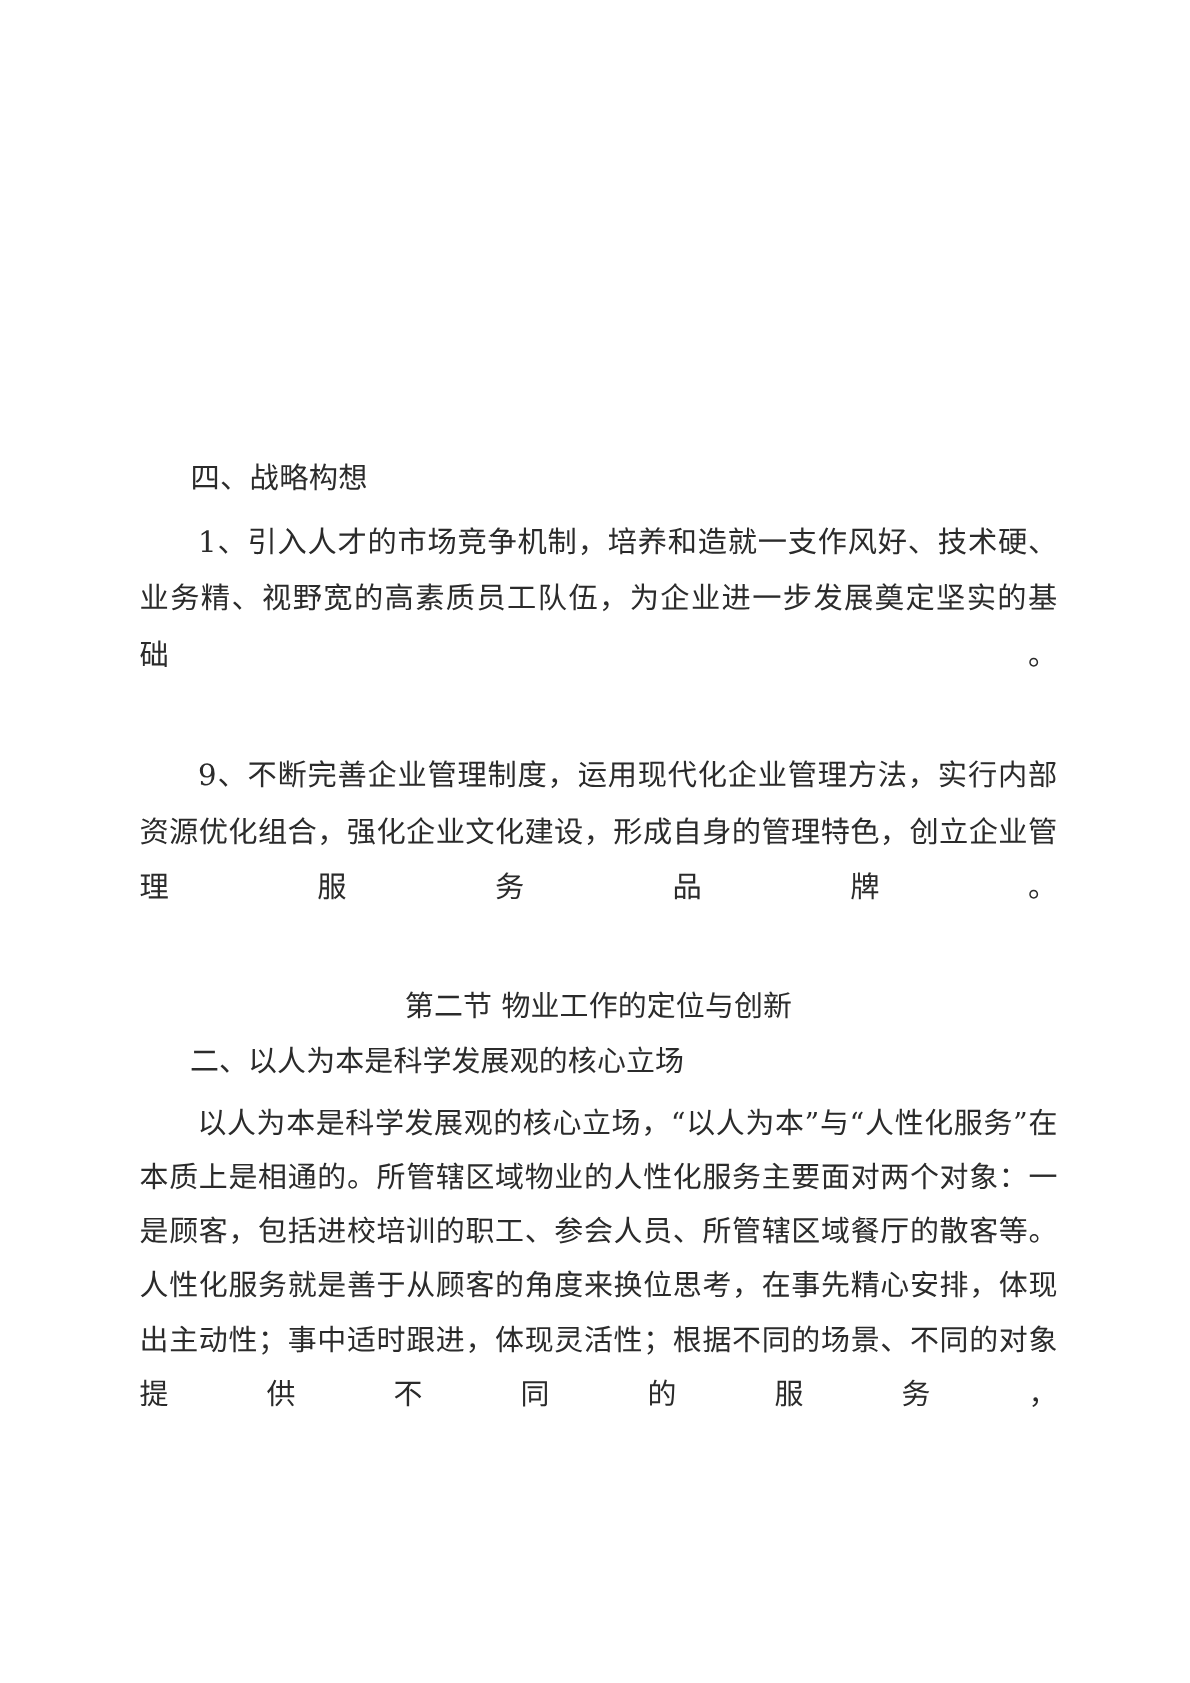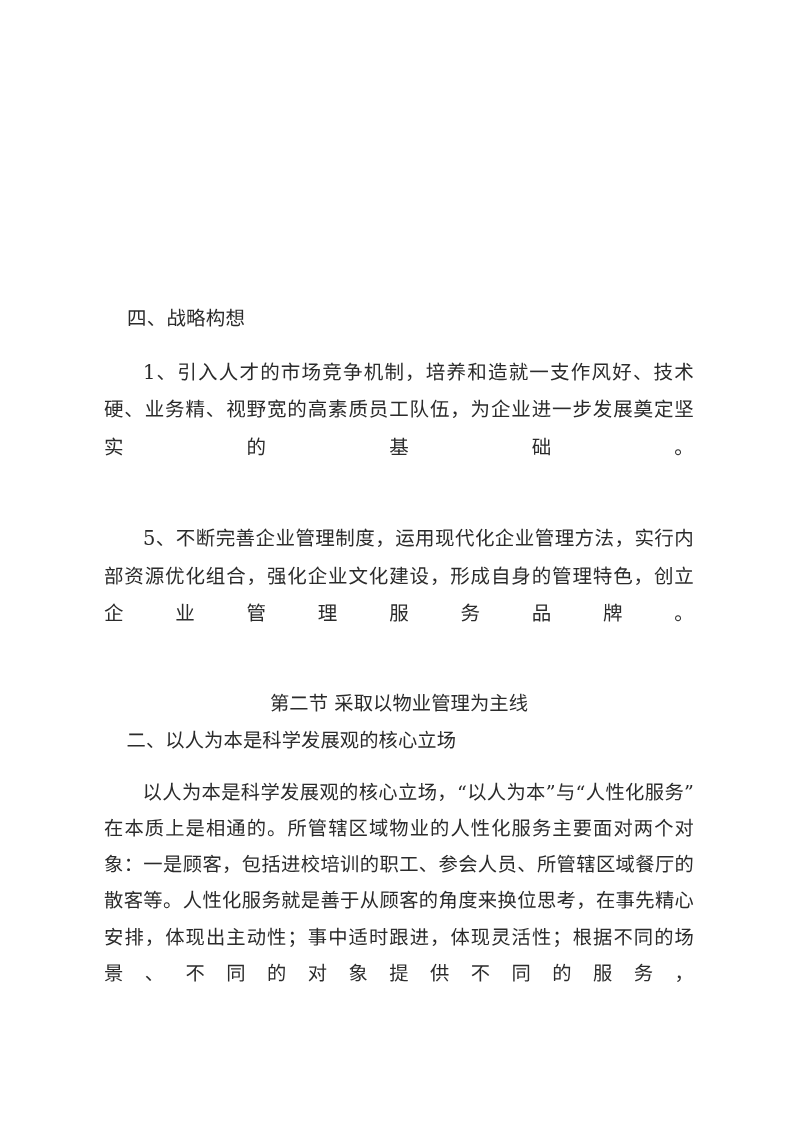--- a/index.html
+++ b/index.html
@@ -40,21 +40,21 @@
     letter-spacing: 0.2px;
   }
   
   .block-b {
     font-size: 19.3px;
     line-height: 36.2px;
     letter-spacing: 0.1px;
   }
 
   p.para {
-    margin: 16px;
+    margin: 5px;
     text-align: justify;
     text-justify: inter-ideograph;
     text-indent: 2em;
     word-break: break-all;
     overflow-wrap: break-word;
   }
 
   p.heading-line {
     margin: 0;
     text-align: left;
@@ -82,27 +82,27 @@
 <div class="page">
   <div class="text-column">
 
     <div class="block-a">
 
       <p class="heading-line">四、战略构想</p>
 
       <p class="para">1、引入人才的市场竞争机制，培养和造就一支作风好、技术硬、业务精、视野宽的高素质员工队伍，为企业进一步发展奠定坚实的基础。</p>
 
 
-      <p class="para">5、不断完善企业管理制度，运用现代化企业管理方法，实行内部资源优化组合，强化企业文化建设，形成自身的管理特色，创立企业管理服务品牌。</p>
+      <p class="para">9、不断完善企业管理制度，运用现代化企业管理方法，实行内部资源优化组合，强化企业文化建设，形成自身的管理特色，创立企业管理服务品牌。</p>
 
     </div>
 
     <div class="block-b">
 
-      <p class="centered-heading">第二节  采取以物业管理为主线</p>
+      <p class="centered-heading">第二节  物业工作的定位与创新</p>
 
 
 
       <p class="heading-line">二、以人为本是科学发展观的核心立场</p>
 
       <p class="para">以人为本是科学发展观的核心立场，“以人为本”与“人性化服务”在本质上是相通的。所管辖区域物业的人性化服务主要面对两个对象：一是顾客，包括进校培训的职工、参会人员、所管辖区域餐厅的散客等。人性化服务就是善于从顾客的角度来换位思考，在事先精心安排，体现出主动性；事中适时跟进，体现灵活性；根据不同的场景、不同的对象提供不同的服务，</p>
     </div>
 
   </div>
 </div>

